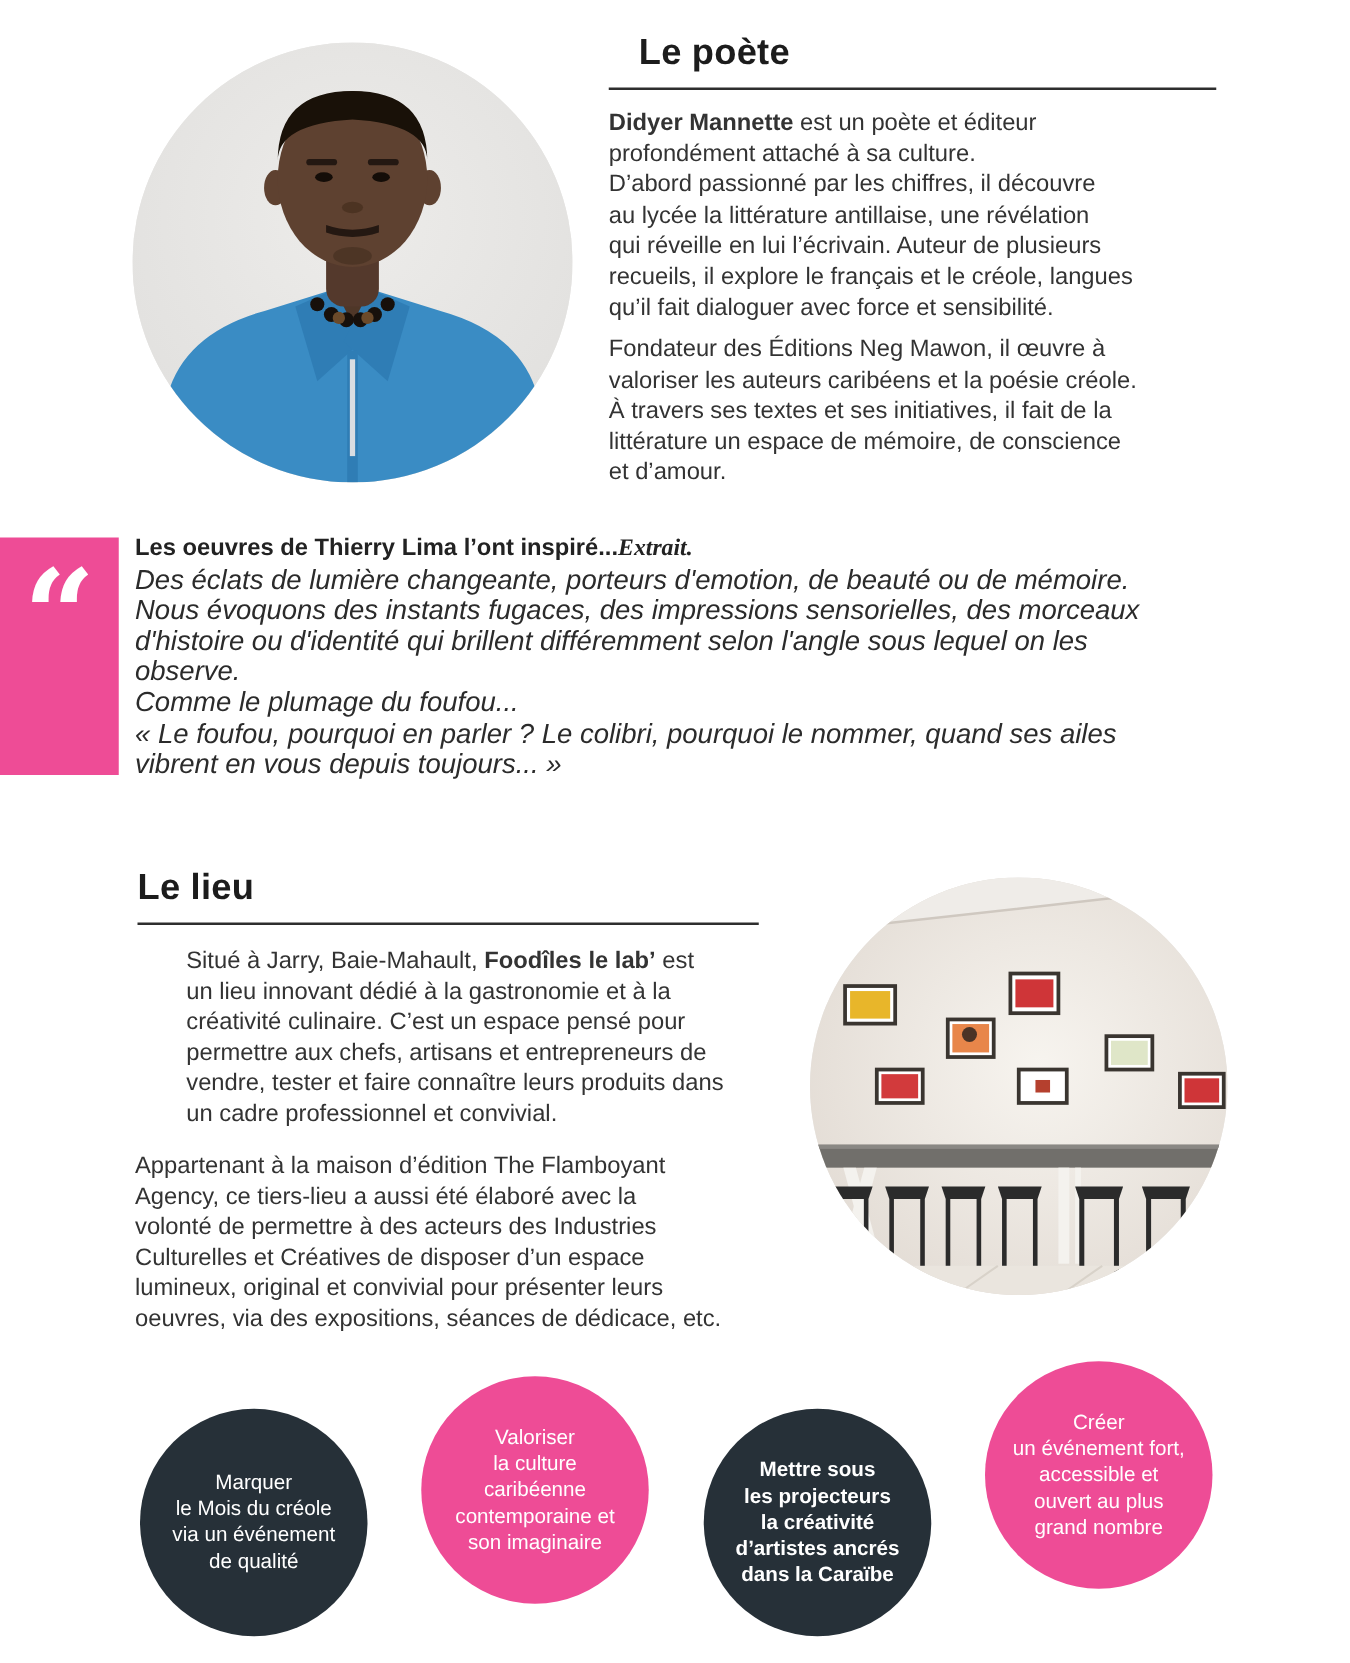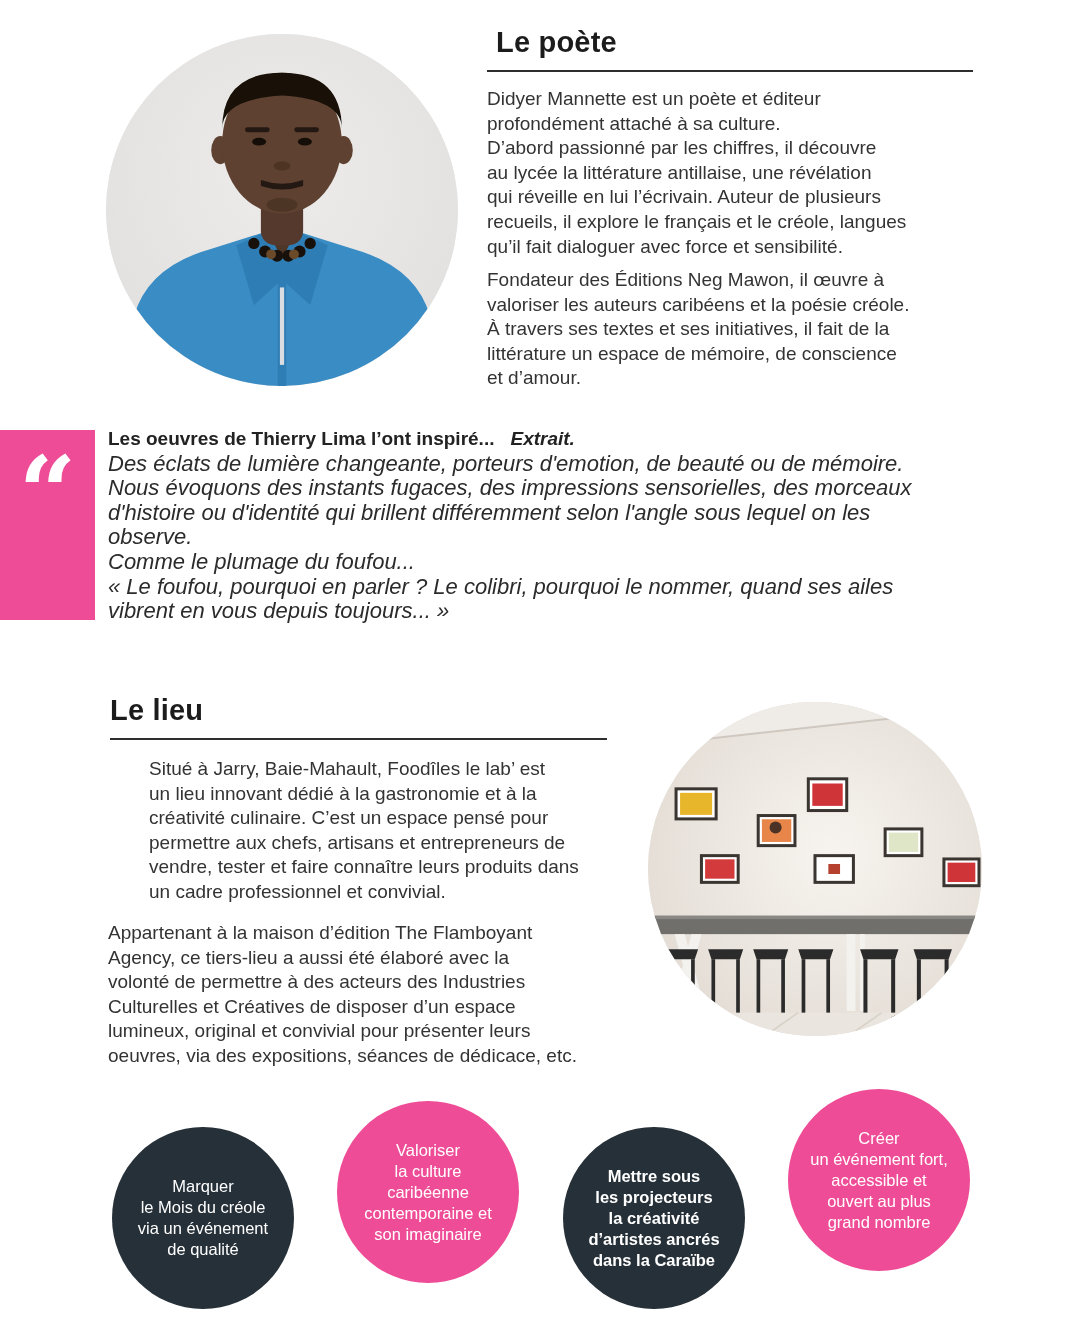--- a/index.html
+++ b/index.html
@@ -31,21 +31,21 @@
     background:#2e2e2e;
   }
 
   
   .para{
     font-size:19px;
     line-height:24.6px;
     white-space:pre-line;
     color:var(--text);
   }
-  .b{font-weight:400;}
+  .b{font-weight:700;}
 
   
   .photo-circle{
     border-radius:50%;
     overflow:hidden;
     background:#e9e8e6;
   }
   .photo-circle svg{display:block;width:100%;height:100%;}
 
   
@@ -67,21 +67,21 @@
     left:108px;top:427px;width:905px;
   }
   .quote-title{
     font-size:19px;
     line-height:24.6px;
     font-weight:700;
     color:#222;
   }
   .quote-title .extrait{
     font-style:italic;
-    margin-left:16px;
+    font-family:Liberation Serif, serif;
   }
   .quote-body{
     font-size:22px;
     line-height:24.6px;
     font-style:italic;
     white-space:pre-line;
     color:#2b2b2b;
   }
 
   
@@ -145,21 +145,21 @@
     <rect x="39.5" y="26.5" width="7" height="1.4" rx="0.7" fill="#241812"></rect>
     <rect x="53.5" y="26.5" width="7" height="1.4" rx="0.7" fill="#241812"></rect>
     <ellipse cx="43.5" cy="30.6" rx="2" ry="1.1" fill="#140d08"></ellipse>
     <ellipse cx="56.5" cy="30.6" rx="2" ry="1.1" fill="#140d08"></ellipse>
     <ellipse cx="50" cy="37.5" rx="2.4" ry="1.3" fill="#4c3322"></ellipse>
     <path d="M44 41.5 Q50 43.6 56 41.5 L56 43.2 Q50 45.2 44 43.2 Z" fill="#241812"></path>
     <ellipse cx="50" cy="48.5" rx="4.4" ry="2" fill="#3f2c1e" opacity="0.55"></ellipse>
   </svg>
 </div>
 
-<h2 class="abs section-heading" style="left:496px;top:26px;">Le poète</h2>
+<h2 class="abs section-heading" style="left:511px;top:26px;">Le poète</h2>
 <div class="abs rule" style="left:487px;top:70px;width:486px;"></div>
 
 <p class="abs para" style="left:487px;top:87px;width:505px;"><span class="b">Didyer Mannette</span><span> est un poète et éditeur
 profondément attaché à sa culture.
 D’abord passionné par les chiffres, il découvre
 au lycée la littérature antillaise, une révélation
 qui réveille en lui l’écrivain. Auteur de plusieurs
 recueils, il explore le français et le créole, langues
 qu’il fait dialoguer avec force et sensibilité.</span></p>
 

